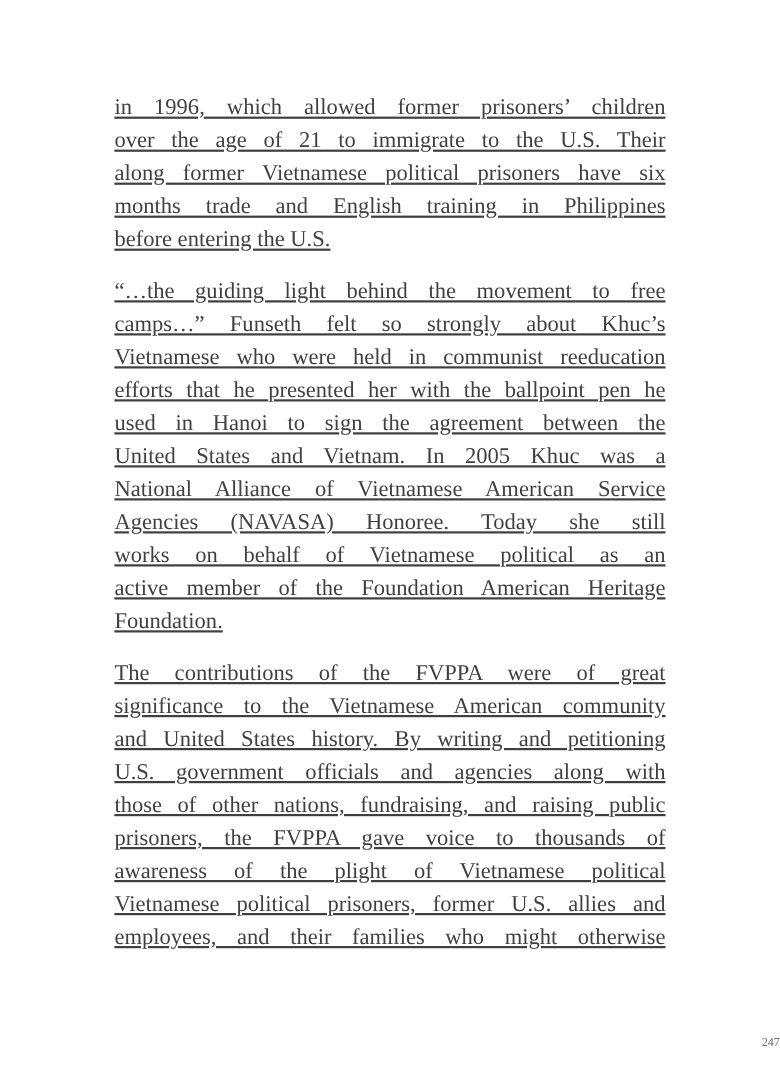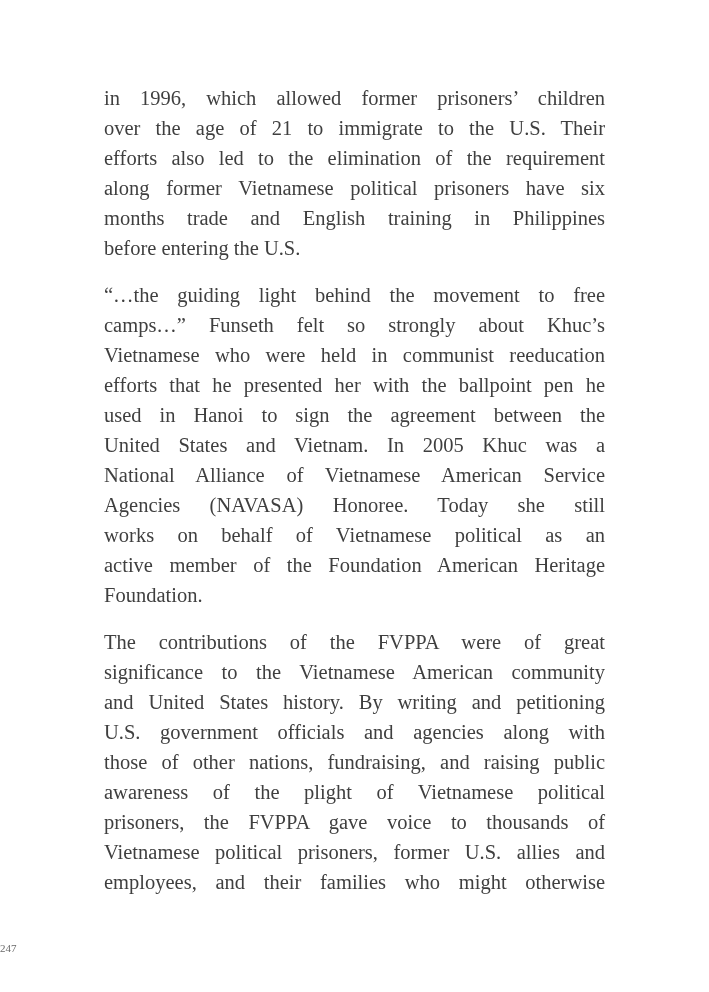--- a/index.html
+++ b/index.html
@@ -2,40 +2,39 @@
 <html><head>
   <meta charset="utf-8">
   <style>
     html, body { margin: 0; padding: 0; background: #ffffff; }
     body { width: 709px; height: 992px; position: relative; overflow: hidden; }
     .page {
       position: absolute; left: 104px; top: 83px; width: 501px;
       font-family: "Liberation Serif", serif;
       font-size: 20.5px; line-height: 30px; color: #3f3f3f;
     }
-    .para { margin: 0 0 17px 0; }
+    .para { margin: 0 0 17px 0; text-decoration: underline; }
     .line {
       display: block; height: 30px; white-space: nowrap;
       text-align: justify; text-align-last: justify;
     }
     .line.last { text-align-last: left; }
     .page-number {
       position: absolute; left: 0; width: 709px; top: 942px;
-      text-align: left; font-family: "Liberation Serif", serif;
+      text-align: right; font-family: "Liberation Serif", serif;
       font-size: 11px; color: #6a6a6a;
     }
   </style>
 </head>
 <body>
 
 <div class="page">
   <div class="para">
     <span class="line">in 1996, which allowed former prisoners’ children</span>
     <span class="line">over the age of 21 to immigrate to the U.S. Their</span>
-    <span class="line">efforts also led to the elimination of the requirement</span>
     <span class="line">along former Vietnamese political prisoners have six</span>
     <span class="line">months trade and English training in Philippines</span>
     <span class="line last">before entering the U.S.</span>
   </div>
   <div class="para">
     <span class="line">“…the guiding light behind the movement to free</span>
     <span class="line">camps…” Funseth felt so strongly about Khuc’s</span>
     <span class="line">Vietnamese who were held in communist reeducation</span>
     <span class="line">efforts that he presented her with the ballpoint pen he</span>
     <span class="line">used in Hanoi to sign the agreement between the</span>
@@ -45,20 +44,20 @@
     <span class="line">works on behalf of Vietnamese political as an</span>
     <span class="line">active member of the Foundation American Heritage</span>
     <span class="line last">Foundation.</span>
   </div>
   <div class="para">
     <span class="line">The contributions of the FVPPA were of great</span>
     <span class="line">significance to the Vietnamese American community</span>
     <span class="line">and United States history. By writing and petitioning</span>
     <span class="line">U.S. government officials and agencies along with</span>
     <span class="line">those of other nations, fundraising, and raising public</span>
+    <span class="line">prisoners, the FVPPA gave voice to thousands of</span>
     <span class="line">awareness of the plight of Vietnamese political</span>
-    <span class="line">prisoners, the FVPPA gave voice to thousands of</span>
     <span class="line">Vietnamese political prisoners, former U.S. allies and</span>
     <span class="line">employees, and their families who might otherwise</span>
   </div>
 </div>
 
 <div class="page-number">247</div>
 
 </body></html>

